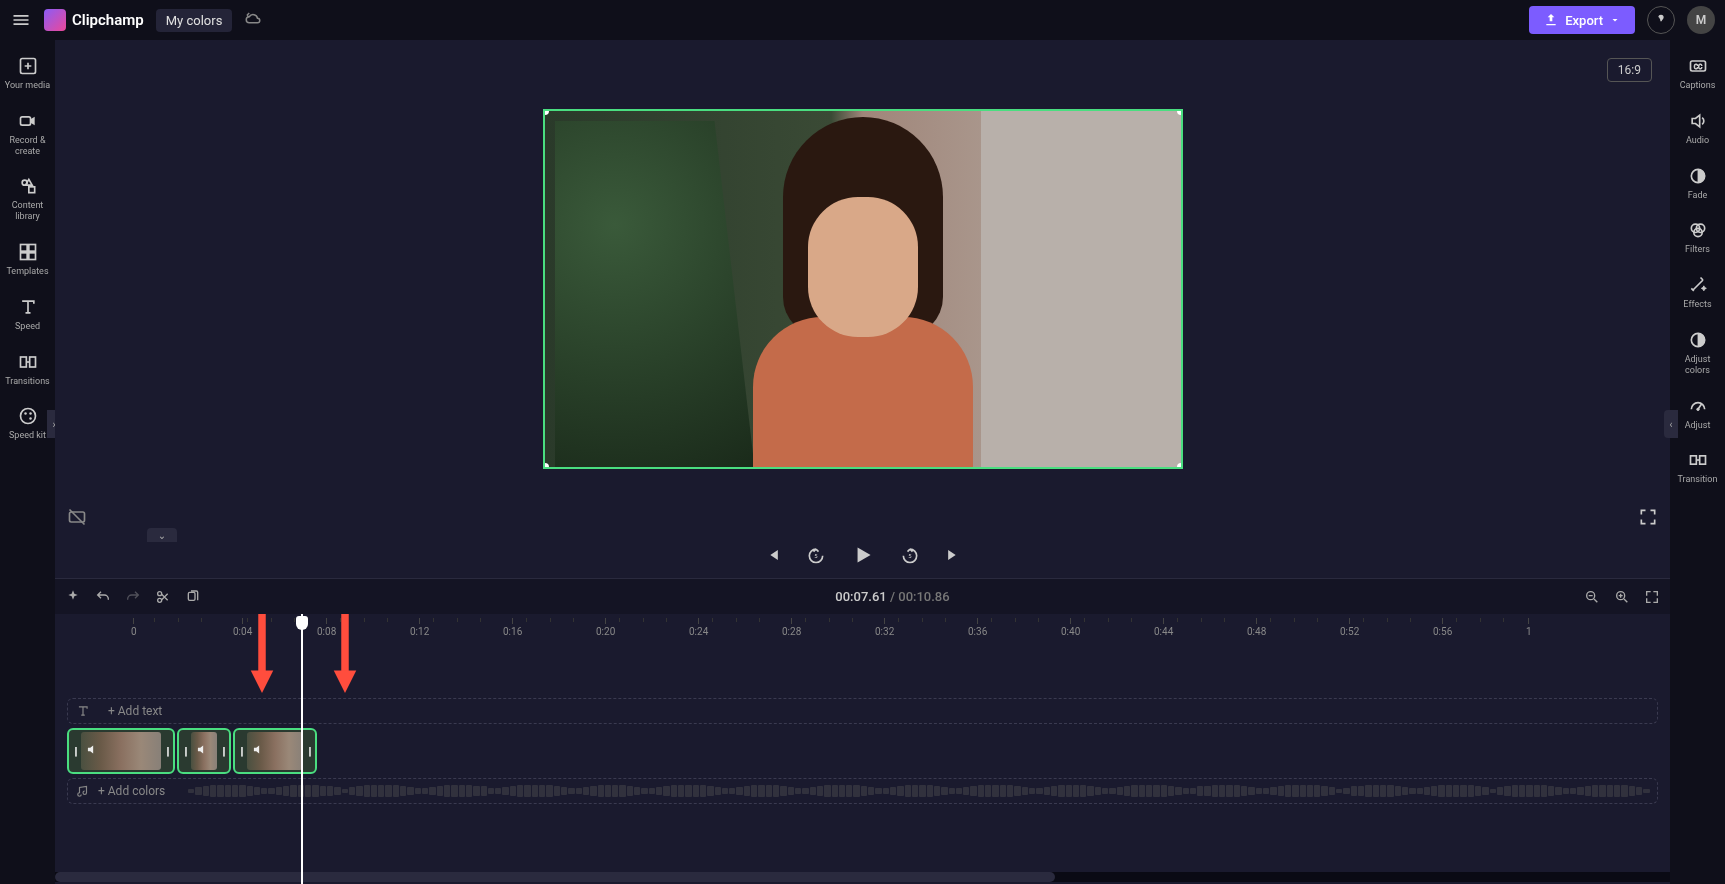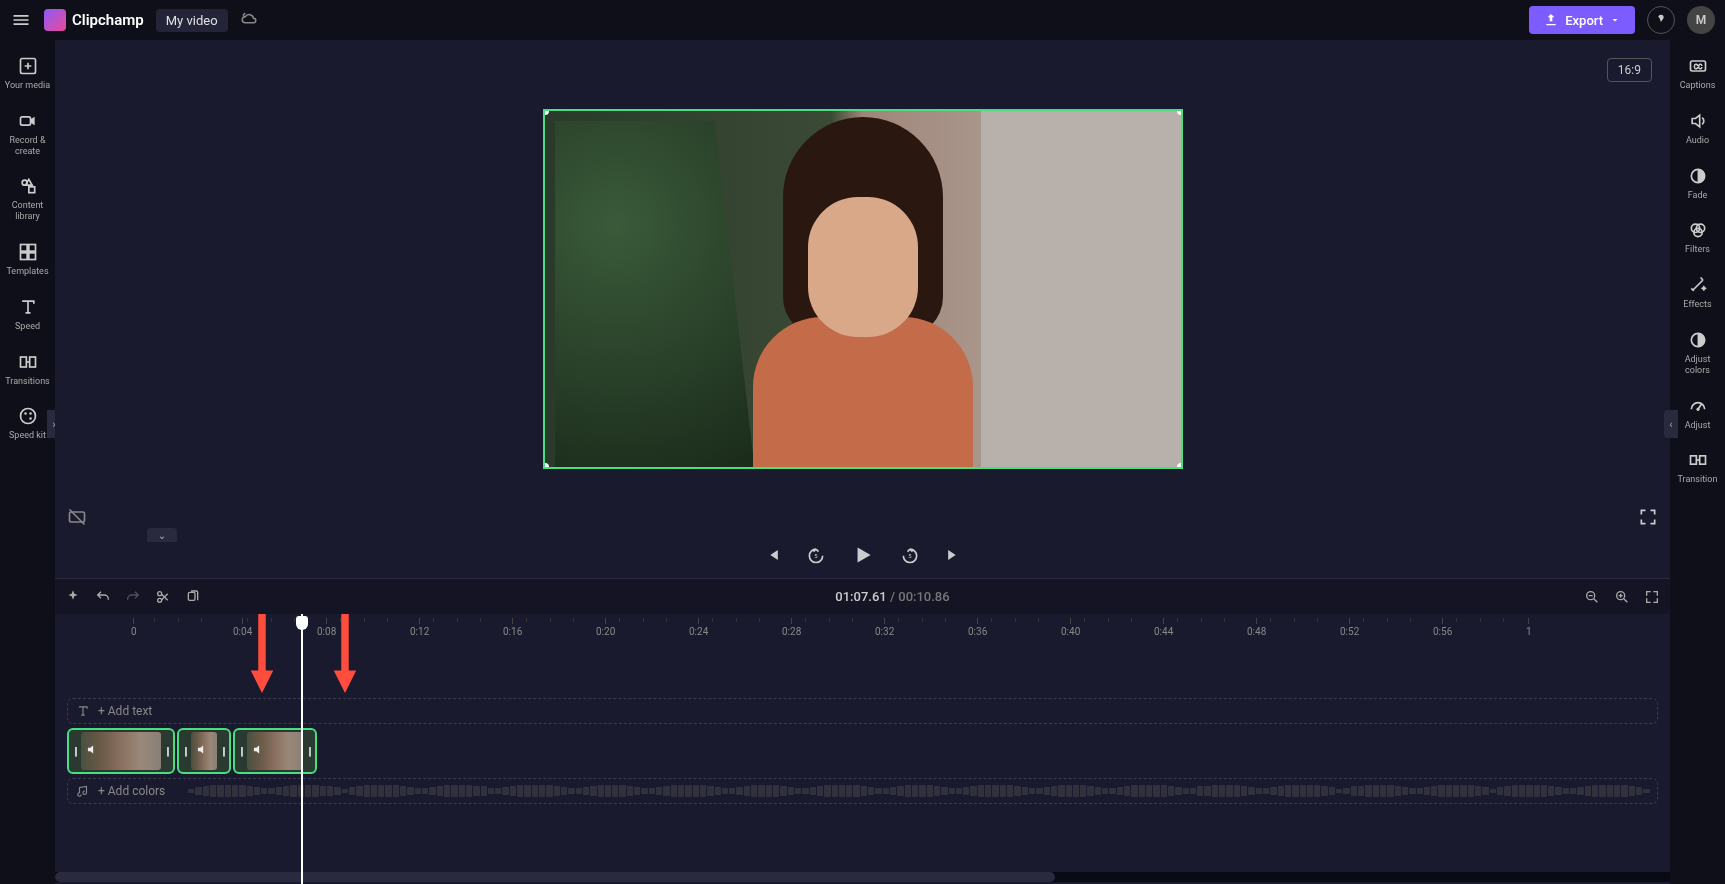--- a/index.html
+++ b/index.html
@@ -235,21 +235,21 @@
   }
 
   .tracks { padding-top:56px; }
   .track {
     height:26px;
     margin:4px 12px;
     border:1px dashed #3a3a50;
     border-radius:6px;
     display:flex;align-items:center;
     padding:0 8px;
-    gap:8px;
+    gap:18px;
     color:#888;font-size:12px;
     cursor:pointer;
   }
   .track svg { width:14px;height:14px;fill:#888; }
 
   .clip-row {
     height:46px;
     margin:4px 12px 4px 12px;
     position:relative;
     display:flex;gap:2px;
@@ -353,21 +353,21 @@
   <div class="hamburger">
     <svg viewBox="0 0 24 24" width="20" height="20">
         <path fill="#ccc" d="M3 6h18v2H3zM3 11h18v2H3zM3 16h18v2H3z"></path>
       </svg>
   </div>
   <div class="logo">
     <div class="logo-icon"></div>
     <span>Clipchamp</span>
   </div>
   <div class="project-name">
-    <span>My video</span>
+    <span>My colors</span>
   </div>
   <div class="cloud-icon">
     <svg viewBox="0 0 24 24" width="18" height="18">
         <path fill="none" stroke="#888" stroke-width="2" d="M7 17a4 4 0 010-8 6 6 0 0111 2 3 3 0 010 6H7zM4 7l3-3M4 7l3 3"></path>
       </svg>
   </div>
   <div class="topbar-spacer"></div>
   <div class="export-btn">
     <svg viewBox="0 0 24 24" width="16" height="16">
         <path fill="#fff" d="M12 3l5 5h-3v6h-4V8H7l5-5zM5 18h14v2H5z"></path>
@@ -536,21 +536,21 @@
             </svg>
           </div>
         <div class="tool">
             <svg viewBox="0 0 24 24">
               <rect x="5" y="5" width="10" height="12" rx="2" fill="none" stroke="#aaa" stroke-width="2"></rect>
               <path d="M9 3h8a2 2 0 012 2v12" fill="none" stroke="#aaa" stroke-width="2"></path>
             </svg>
           </div>
       </div>
       <div class="time-display">
-        <span>01:07.61</span>
+        <span>00:07.61</span>
         <span class="dur"> / </span><span class="dur">00:10.86</span>
       </div>
       <div class="right-tools">
         <div class="tool">
             <svg viewBox="0 0 24 24">
               <circle cx="10" cy="10" r="6" fill="none" stroke="#aaa" stroke-width="2"></circle>
               <path d="M7 10h6M15 15l5 5" stroke="#aaa" stroke-width="2"></path>
             </svg>
           </div>
         <div class="tool">

